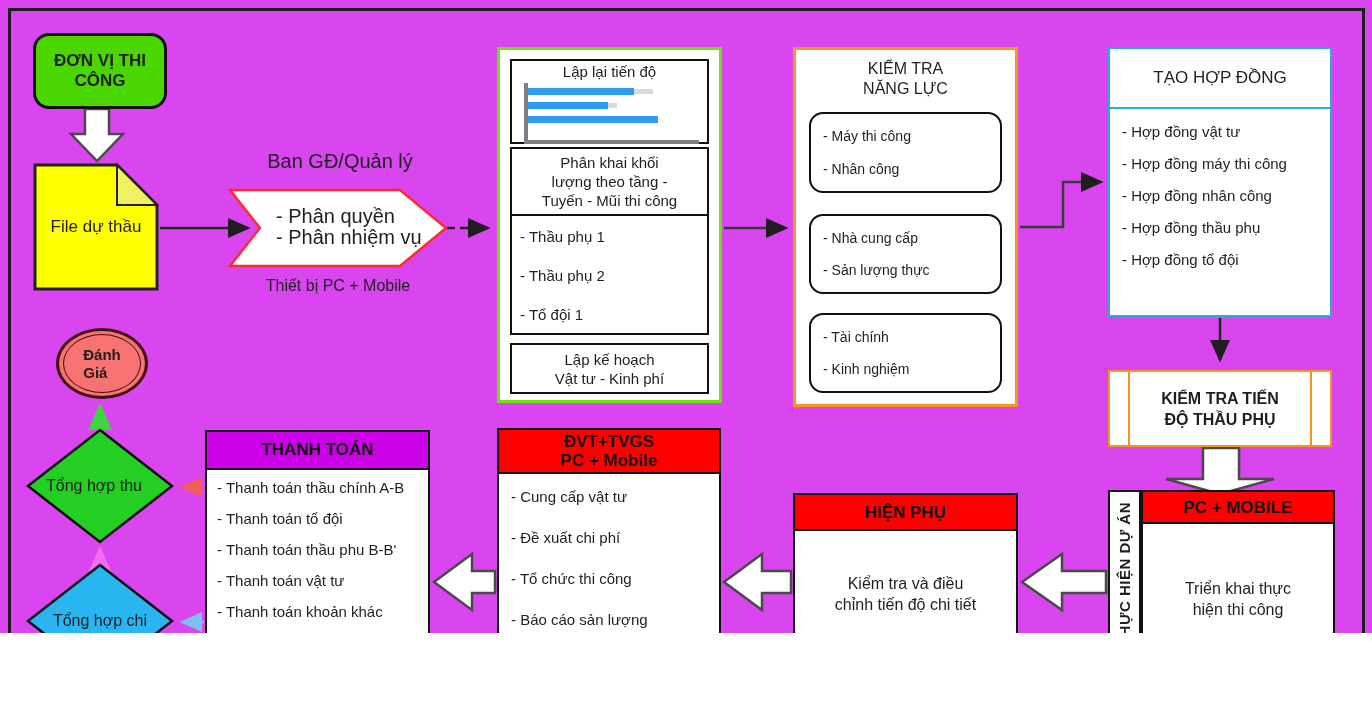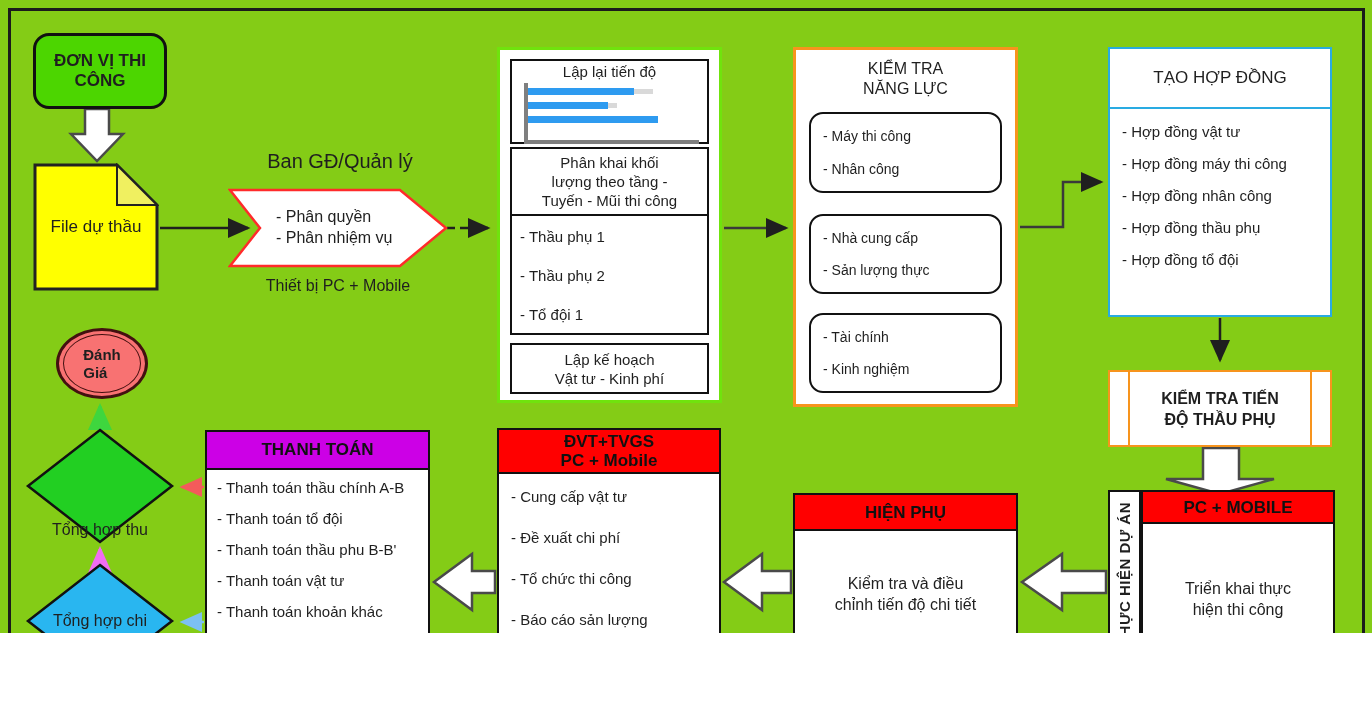--- a/index.html
+++ b/index.html
@@ -1,35 +1,35 @@
 <!DOCTYPE html>
 <html><head>
 <meta charset="utf-8">
 <style>
   html,body{margin:0;padding:0;background:#fff;}
   #canvas{
-    position:relative;width:1372px;height:633px;background:#84cc16;overflow:hidden;
+    position:relative;width:1372px;height:633px;background:#d946ef;overflow:hidden;
     font-family:"Liberation Sans","DejaVu Sans",sans-serif;color:#1f1f1f;
   }
   #frame{position:absolute;left:8px;top:8px;width:1357px;height:692px;
     border:3px solid #1b1b1b;box-sizing:border-box;}
   .abs{position:absolute;box-sizing:border-box;}
   .preline{white-space:pre-line;}
 
   
   #start-node{left:33px;top:33px;width:134px;height:76px;background:#4CD600;
     border:3px solid #111;border-radius:16px;display:flex;align-items:center;justify-content:center;
     font-weight:bold;font-size:17px;line-height:1.15;text-align:center;}
   #file-node{left:33px;top:163px;width:126px;height:128px;}
   #file-label{left:36px;top:217px;width:120px;text-align:center;font-size:17px;}
 
   #mgmt-top-label{left:240px;top:150px;width:200px;text-align:center;font-size:20px;}
   #mgmt-bottom-label{left:228px;top:277px;width:220px;text-align:center;font-size:16px;}
   #chevron-shape{left:228px;top:188px;width:220px;height:80px;}
-  #chevron-text{left:276px;top:206px;width:160px;font-size:16px;line-height:21px;}
+  #chevron-text{left:276px;top:206px;width:160px;font-size:20px;line-height:21px;}
 
   
   #planning-group{left:497px;top:47px;width:225px;height:356px;border:3px solid #70E30D;background:#fff;}
   .inner-box{position:absolute;box-sizing:border-box;border:2px solid #111;background:#fff;}
   #chart-box{left:10px;top:9px;width:199px;height:85px;}
   #chart-box .title{font-size:15px;text-align:center;padding-top:2px;}
   #mini-bar-chart{margin:3px 8px 0 12px;height:52px;border-left:4px solid #7f7f7f;border-bottom:4px solid #7f7f7f;padding-top:5px;}
   .bar-row{height:7px;margin-bottom:7px;display:flex;}
   .bar-done{background:#2E9BF0;height:7px;}
   .bar-rest{background:#d9d9d9;height:5px;margin-top:1px;}
@@ -267,21 +267,21 @@
     <div id="payment-hdr">THANH TOÁN</div>
     <div class="items">
       <div>- Thanh toán thầu chính A-B</div>
       <div>- Thanh toán tổ đội</div>
       <div>- Thanh toán thầu phu B-B'</div>
       <div>- Thanh toán vật tư</div>
       <div>- Thanh toán khoản khác</div>
     </div>
   </div>
 
-  <div class="diamond-label" style="left:25px;top:477px;margin-top:44px;">Tổng hợp thu</div>
+  <div class="diamond-label" style="left:19px;top:477px;">Tổng hợp thu</div>
   <div class="diamond-label" style="left:25px;top:612px;">Tổng hợp chi</div>
 
   <div class="abs" id="eval-node">
     <div id="eval-ring"></div>
     <div class="lbl preline">Đánh
 Giá</div>
   </div>
 </div>
 
 </body></html>

